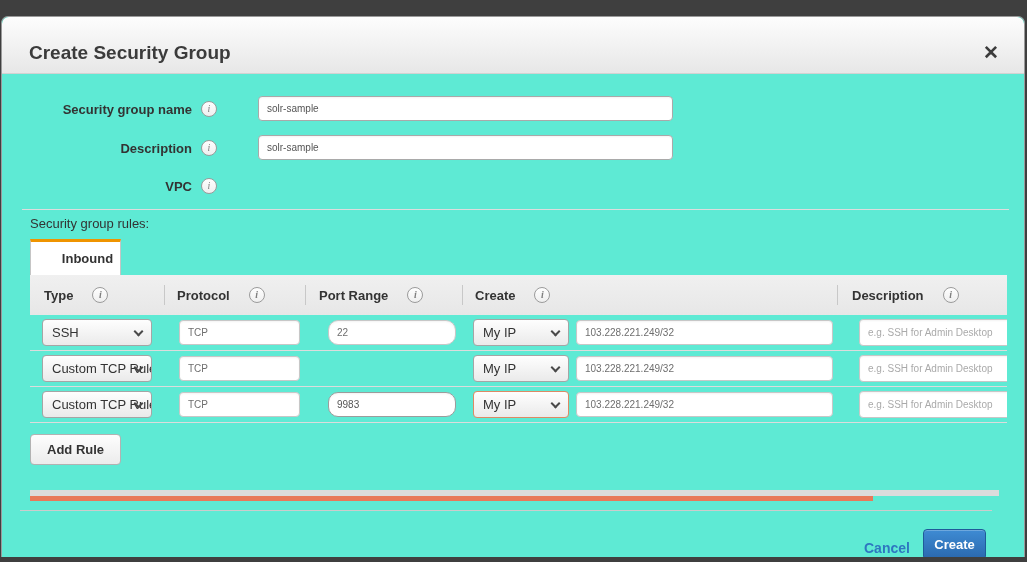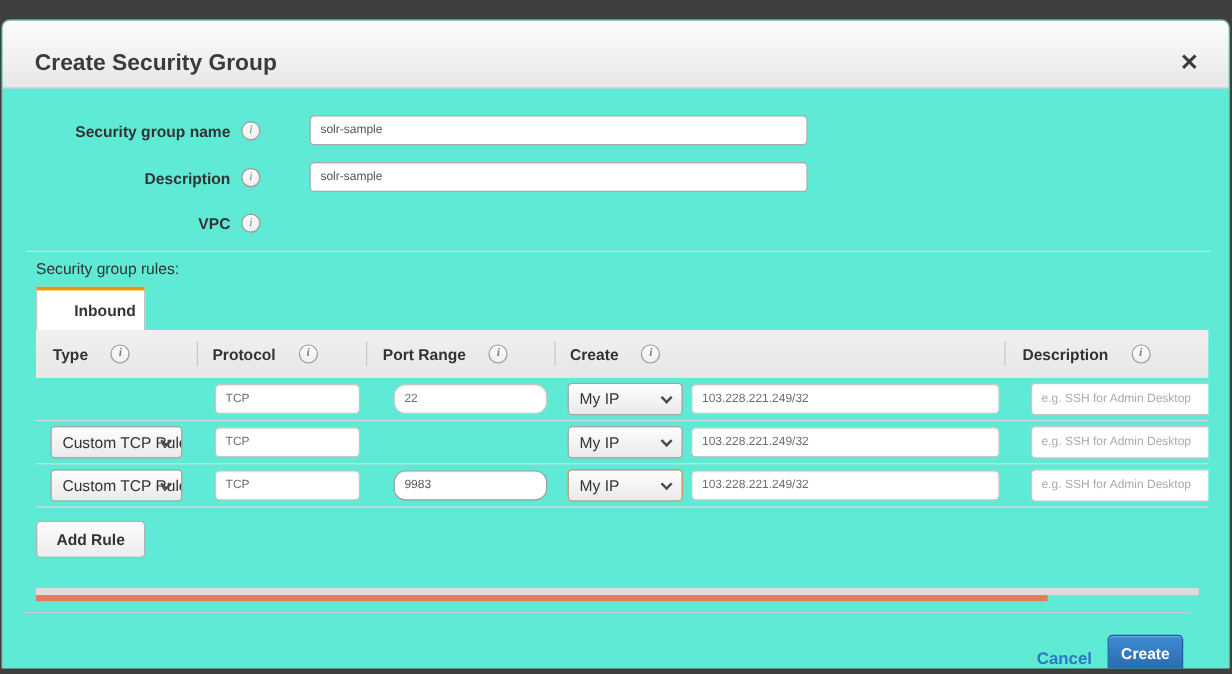--- a/index.html
+++ b/index.html
@@ -139,20 +139,24 @@
     <div class="colsep" style="left:807px;"></div>
     <div class="th" style="left:822px;">
       <span>Description</span>
       <span class="info">i</span>
     </div>
   </div>
 
   <div class="tbody">
 
     <div class="row">
+      <div class="sel c-type">
+        <span>SSH</span>
+        <span class="chev"></span>
+      </div>
       <input class="txt dim c-proto" readonly="" value="TCP" style="">
       <input class="txt dim c-port" readonly="" value="22" style="">
       <div class="sel c-src">
         <span>My IP</span>
         <span class="chev"></span>
       </div>
       <input class="txt dim c-ip" readonly="" value="103.228.221.249/32" style="">
       <input class="txt c-desc" placeholder="e.g. SSH for Admin Desktop" style="">
     </div>
 

